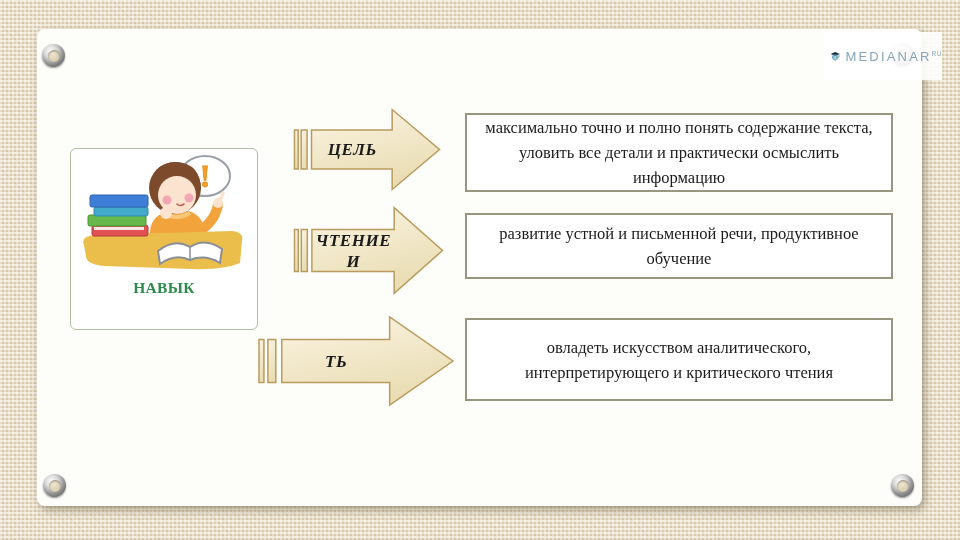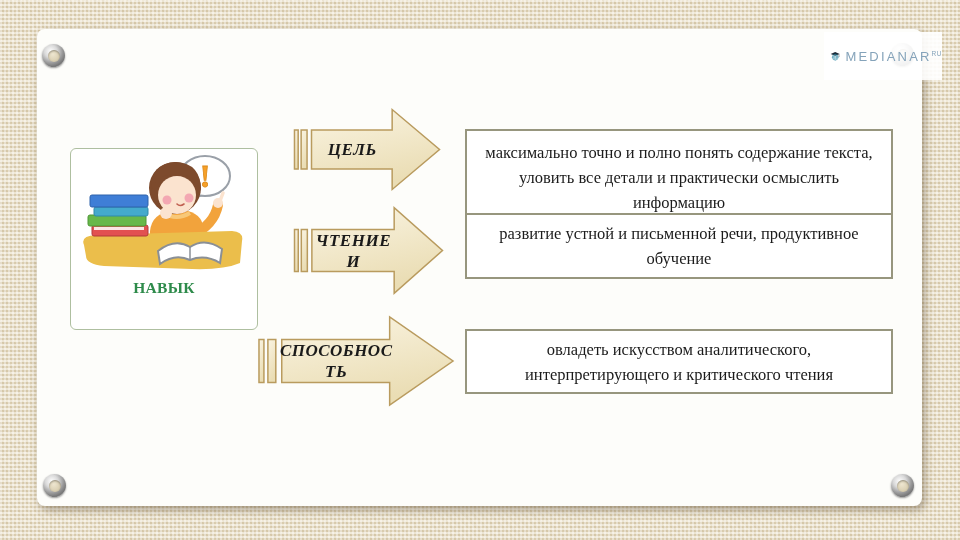--- a/index.html
+++ b/index.html
@@ -69,23 +69,23 @@
   .arrow-2{left:293px;top:205px;width:151px;height:91px;}
   .arrow-3{left:257px;top:314px;width:198px;height:94px;}
   
   .tbox{
     position:absolute;left:465px;width:428px;z-index:2;box-sizing:border-box;
     background:#ffffff;border:2px solid #97967e;
     display:flex;align-items:center;justify-content:center;
     text-align:center;font-size:16.5px;line-height:25px;color:#1b1b1b;
     padding:3px 12px;
   }
-  .tbox-1{top:129px;height:96px;}
+  .tbox-1{top:113px;height:79px;}
   .tbox-2{top:213px;height:66px;}
-  .tbox-3{top:318px;height:65px;margin-top:11px;}
+  .tbox-3{top:318px;height:83px;}
   .defs-svg{position:absolute;width:0;height:0;}
 </style>
 </head>
 <body>
 
 <svg class="defs-svg" aria-hidden="true">
   <defs>
     <linearGradient id="arrowGrad" x1="0" y1="0" x2="0.35" y2="1">
       <stop offset="0" stop-color="#faf4e2"></stop>
       <stop offset="1" stop-color="#eaddb4"></stop>
@@ -176,21 +176,20 @@
     </div>
   </div>
 
   <div class="arrow arrow-3">
     <svg viewBox="0 0 200 100" preserveAspectRatio="none">
       <rect x="2" y="27" width="5" height="46" fill="url(#arrowGrad)" stroke="#b99b5e" stroke-width="1.5" vector-effect="non-scaling-stroke"></rect>
       <rect x="11" y="27" width="8" height="46" fill="url(#arrowGrad)" stroke="#b99b5e" stroke-width="1.5" vector-effect="non-scaling-stroke"></rect>
       <path d="M25,27 H134 V3 L198,50 L134,97 V73 H25 Z" fill="url(#arrowGrad)" stroke="#b99b5e" stroke-width="1.5" vector-effect="non-scaling-stroke"></path>
     </svg>
     <div class="arrow-label">
-      <span>СПОСОБНОС</span>
       <span>ТЬ</span>
     </div>
   </div>
 
   <div class="tbox tbox-1">
     <span>максимально точно и полно понять содержание текста, уловить все детали и практически осмыслить информацию</span>
   </div>
   <div class="tbox tbox-2">
     <span>развитие устной и письменной речи, продуктивное обучение</span>
   </div>

